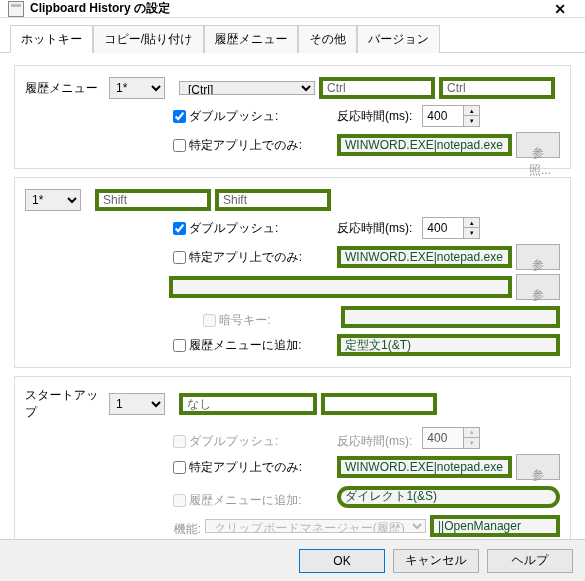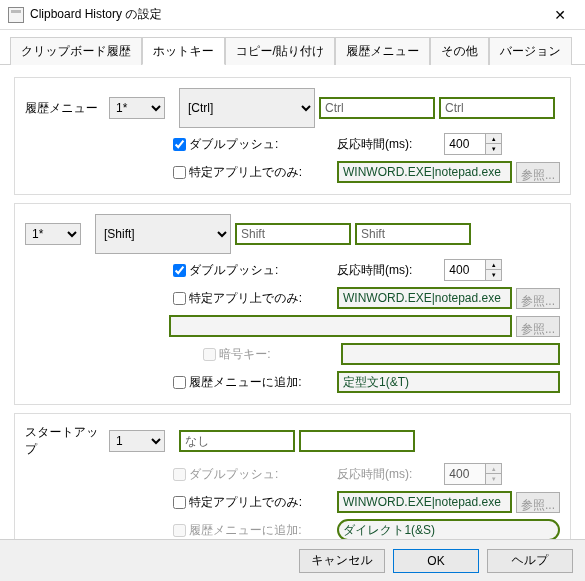--- a/index.html
+++ b/index.html
@@ -1,60 +1,59 @@
 <!DOCTYPE html>
 <html><head>
 <meta charset="utf-8">
 <style>
 * { box-sizing: border-box; margin: 0; padding: 0; }
 body { font-family: "Meiryo UI", "MS UI Gothic", sans-serif; font-size: 12px; background: #fff; width: 585px; height: 581px; overflow: hidden; }
-.titlebar { height: 30px; display: flex; align-items: center; padding: 0 4px 0 8px; border-bottom: 1px solid #ddd; }
+.titlebar { height: 18px; display: flex; align-items: center; padding: 0 4px 0 8px; border-bottom: 1px solid #ddd; font-weight: bold; }
 .titlebar-icon { width: 16px; height: 16px; margin-right: 6px; border: 1px solid #888; background: #f4f4f4; position: relative; }
 .titlebar-icon::after { content: ""; position: absolute; top: 2px; left: 2px; right: 2px; bottom: 2px; border-top: 3px solid #bbb; }
 .titlebar-title { flex: 1; color: #000; }
 .titlebar-close { width: 42px; height: 28px; display: flex; align-items: center; justify-content: center; font-size: 14px; color: #000; }
 .tabs { display: flex; padding: 6px 10px 0 10px; border-bottom: 1px solid #d0d0d0; gap: 0; }
 .tab { padding: 5px 10px 4px 10px; border: 1px solid #d0d0d0; border-bottom: none; background: #fff; cursor: pointer; position: relative; top: 1px; }
 .tab.active { background: #fff; border-bottom: 1px solid #fff; z-index: 2; }
 .tab:not(.active) { background: #f8f8f8; }
 .content { padding: 12px 14px; }
 .grp { border: 1px solid #dcdcdc; padding: 10px 10px 6px 10px; margin-bottom: 8px; position: relative; }
 .row { display: flex; align-items: center; margin-bottom: 4px; min-height: 24px; gap: 4px; }
 .lbl-menu { width: 80px; }
 .sel-small { width: 56px; height: 22px; border: 1px solid #adadad; background: #efefef; padding: 0 2px; }
-.sel-mod { width: 136px; height: 40px; border: 1px solid #adadad; background: #efefef; padding: 0 4px; }
-.txt { height: 22px; border: 2px solid #4d7c0f; padding: 0 4px; background: #fff; color: #666; }
+.sel-mod { width: 136px; height: 14px; border: 1px solid #adadad; background: #efefef; padding: 0 4px; }
+.txt { height: 22px; border: 4px solid #4d7c0f; padding: 0 4px; background: #fff; color: #666; }
 .txt.disabled { background: #f4f4f4; color: #14532d; }
 .chk { margin-right: 3px; }
 .col-indent { width: 140px; display: flex; align-items: center; gap: 4px; }
 .col-chk { display: flex; align-items: center; margin-left: 4px; width: 160px; }
-.spin-wrap { display: flex; align-items: center; margin-left: 22px; }
+.spin-wrap { display: flex; align-items: center; }
 .spin { width: 42px; height: 22px; border: 1px solid #adadad; padding: 0 4px; text-align: left; }
 .spin-btns { display: flex; flex-direction: column; border: 1px solid #adadad; border-left: none; }
 .spin-btn { width: 15px; height: 10px; font-size: 6px; line-height: 8px; text-align: center; background: #efefef; border: none; }
 .spin-btn:first-child { border-bottom: 1px solid #adadad; }
-.btn-ref { width: 44px; height: 21px; border: 1px solid #adadad; background: #e9e9e9; font-size: 12px; padding: 4px; }
+.btn-ref { width: 44px; height: 21px; border: 1px solid #adadad; background: #e9e9e9; font-size: 12px; padding: 12px; }
 .btn-ref:disabled { color: #999; }
 .btnbar { position: absolute; bottom: 0; left: 0; right: 0; height: 42px; border-top: 1px solid #d0d0d0; background: #f0f0f0; display: flex; justify-content: flex-end; align-items: center; padding: 0 12px; gap: 8px; }
 .btn { width: 86px; height: 24px; border: 1px solid #adadad; background: #e9e9e9; font-size: 12px; }
 .btn.default { border: 1px solid #0078d7; }
 select, input { font-family: inherit; font-size: 12px; }
-.disabled-text { color: #999; }
+.disabled-text { color: #999; margin-top: 8px; }
 </style>
 </head>
 <body>
 
 <div class="titlebar">
   <div class="titlebar-icon"></div>
   <div class="titlebar-title">Clipboard History の設定</div>
   <div class="titlebar-close">✕</div>
 </div>
 
 <div class="tabs">
-  <div class="tab">クリップボード履歴</div>
   <div class="tab active">ホットキー</div>
   <div class="tab">コピー/貼り付け</div>
   <div class="tab">履歴メニュー</div>
   <div class="tab">その他</div>
   <div class="tab">バージョン</div>
 </div>
 
 <div class="content">
 
   <div class="grp">
@@ -90,21 +89,20 @@
         </div>
       <input class="txt disabled" style="flex: 1 1 0%;" disabled="" value="WINWORD.EXE|notepad.exe">
       <button class="btn-ref" disabled="">参照...</button>
     </div>
   </div>
 
   <div class="grp">
     <div class="row">
       <select class="sel-small"><option>1*</option></select>
       <div style="width:6px"></div>
-      <select class="sel-mod"><option>[Shift]</option></select>
       <input class="txt" style="width: 116px;" value="Shift">
       <input class="txt" style="width: 116px;" value="Shift">
     </div>
     <div class="row">
       <div class="col-indent"></div>
       <div class="col-chk">
           <input type="checkbox" class="chk" checked="" style="">
           <span>ダブルプッシュ:</span>
         </div>
       <span>反応時間(ms):</span>
@@ -148,21 +146,21 @@
         </div>
       <input class="txt disabled" style="flex: 1 1 0%;" disabled="" value="定型文1(&amp;T)">
     </div>
   </div>
 
   <div class="grp">
     <div class="row">
       <div class="lbl-menu">スタートアップ</div>
       <select class="sel-small"><option>1</option></select>
       <div style="width:6px"></div>
-      <input class="txt" style="width: 116px;" value="なし">
+      <input class="txt" style="width: 138px;" value="なし">
       <input class="txt" style="width: 116px;" value="">
     </div>
     <div class="row">
       <div class="col-indent"></div>
       <div class="col-chk disabled-text">
           <input type="checkbox" class="chk" disabled="" style="">
           <span>ダブルプッシュ:</span>
         </div>
       <span class="disabled-text">反応時間(ms):</span>
       <div style="width:2px"></div>
@@ -195,16 +193,16 @@
       <div class="col-indent"></div>
       <span class="disabled-text" style="width:32px;text-align:right">機能:</span>
       <select class="sel-mod disabled" style="flex:1;background:#f4f4f4;color:#999" disabled=""><option>クリップボードマネージャー(履歴)</option></select>
       <input class="txt disabled" style="width: 130px;" disabled="" value="||OpenManager">
     </div>
   </div>
 
 </div>
 
 <div class="btnbar">
+  <button class="btn default">OK</button>
   <button class="btn">キャンセル</button>
-  <button class="btn default">OK</button>
   <button class="btn">ヘルプ</button>
 </div>
 
 </body></html>

